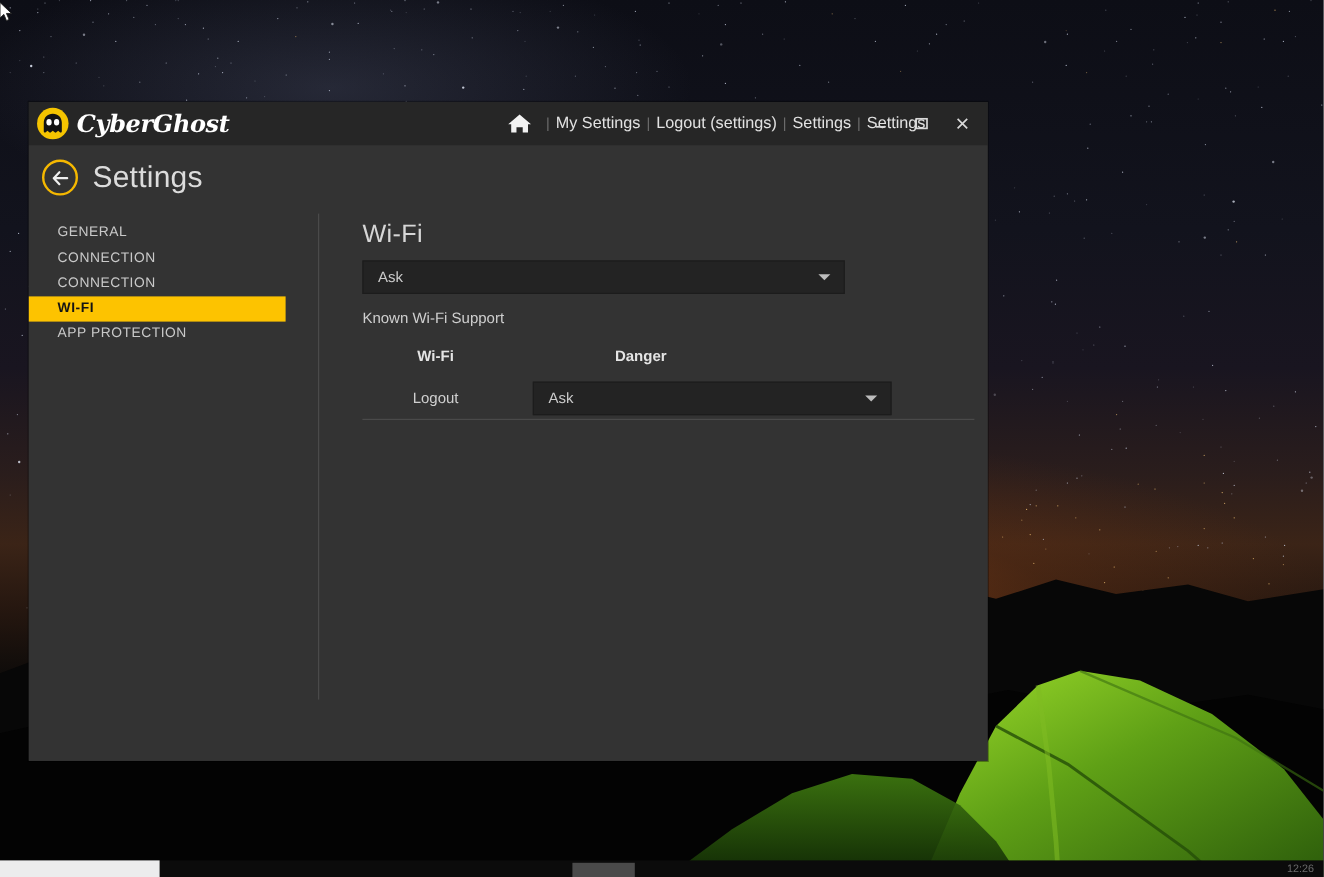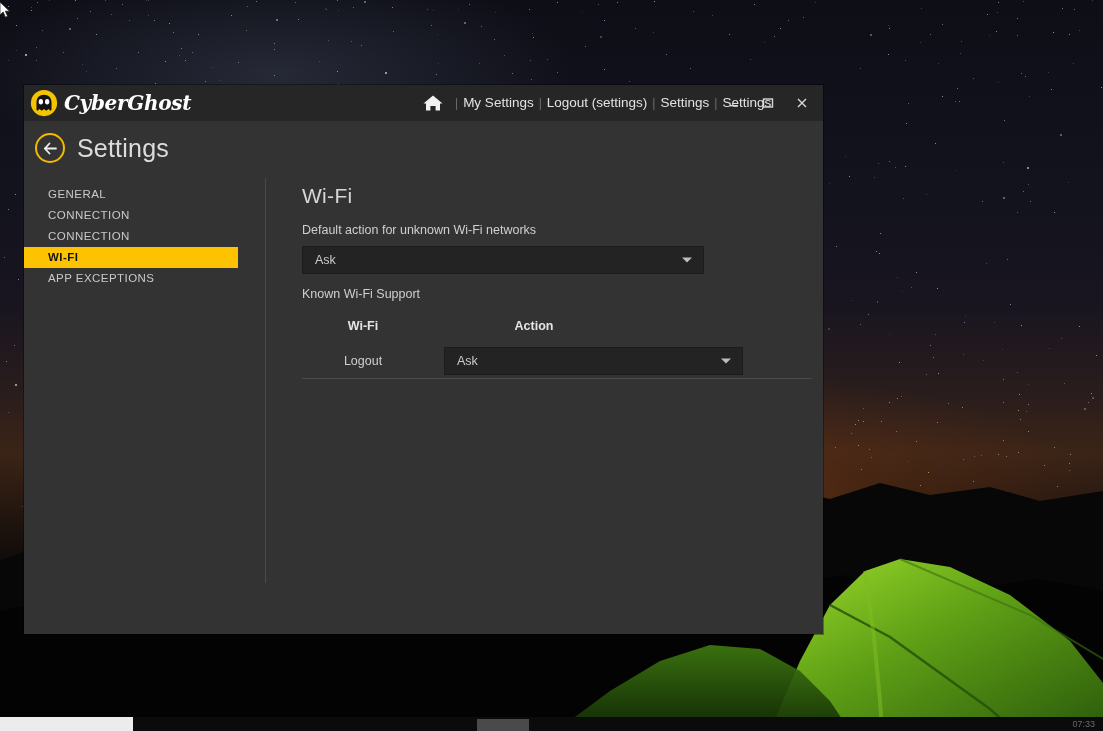--- a/index.html
+++ b/index.html
@@ -954,21 +954,21 @@
     <path d="M300 190 L330 120 L360 64 L395 30 L430 18 L480 26 L540 54 L600 100 L633 142 L633 190 Z" fill="url(#tentg)"></path>
     <path d="M86 190 L140 150 L190 120 L240 104 L290 108 L330 130 L360 160 L380 190 Z" fill="url(#grassg)" opacity="0.92"></path>
     <path d="M360 64 L420 96 L470 132 L520 168 L545 190" stroke="#244d08" stroke-width="2.5" fill="none" opacity="0.8"></path>
     <path d="M395 30 L404 96 L410 160 L412 190" stroke="#7fbb22" stroke-width="4" fill="none" opacity="0.55"></path>
     <path d="M430 18 L560 74 L633 118" stroke="#3c6f10" stroke-width="2" fill="none" opacity="0.6"></path>
   </svg>
 
   <div id="taskbar">
     <div class="tb-left"></div>
     <div class="tb-item"></div>
-    <div class="tb-clock">07:33</div>
+    <div class="tb-clock">12:26</div>
   </div>
 
   <svg id="cursor" viewBox="0 0 12 18">
     <path d="M0 0 L0 13 L3.2 10 L5.4 15.2 L7.6 14.2 L5.4 9.2 L9.6 9.2 Z" fill="#ffffff" stroke="#222" stroke-width="0.8"></path>
   </svg>
 
   <div id="app-window">
 
     <div id="titlebar">
 
@@ -1024,42 +1024,41 @@
       <div class="page-title">Settings</div>
     </div>
 
     <div id="app-body">
 
       <div id="sidebar">
         <div class="side-item">GENERAL</div>
         <div class="side-item">CONNECTION</div>
         <div class="side-item">CONNECTION</div>
         <div class="side-item active">WI-FI</div>
-        <div class="side-item">APP EXCEPTIONS</div>
+        <div class="side-item">APP PROTECTION</div>
       </div>
 
       <div id="vdivider"></div>
 
       <div id="content">
 
         <div class="content-h">Wi-Fi</div>
 
-        <div class="content-label">Default action for unknown Wi-Fi networks</div>
 
         <div class="dropdown" id="dd-default">
           <span class="dd-val">Ask</span>
           <span class="dd-arrow"></span>
         </div>
 
         <div class="sub-label">Known Wi-Fi Support</div>
 
         <div id="known-table">
           <div class="kt-head">
             <div class="kt-c1">Wi-Fi</div>
-            <div class="kt-c2">Action</div>
+            <div class="kt-c2">Danger</div>
           </div>
           <div class="kt-row">
             <div class="kt-c1">Logout</div>
             <div class="dropdown kt-dd">
               <span class="dd-val">Ask</span>
               <span class="dd-arrow"></span>
             </div>
           </div>
           <div class="kt-divider"></div>
         </div>

